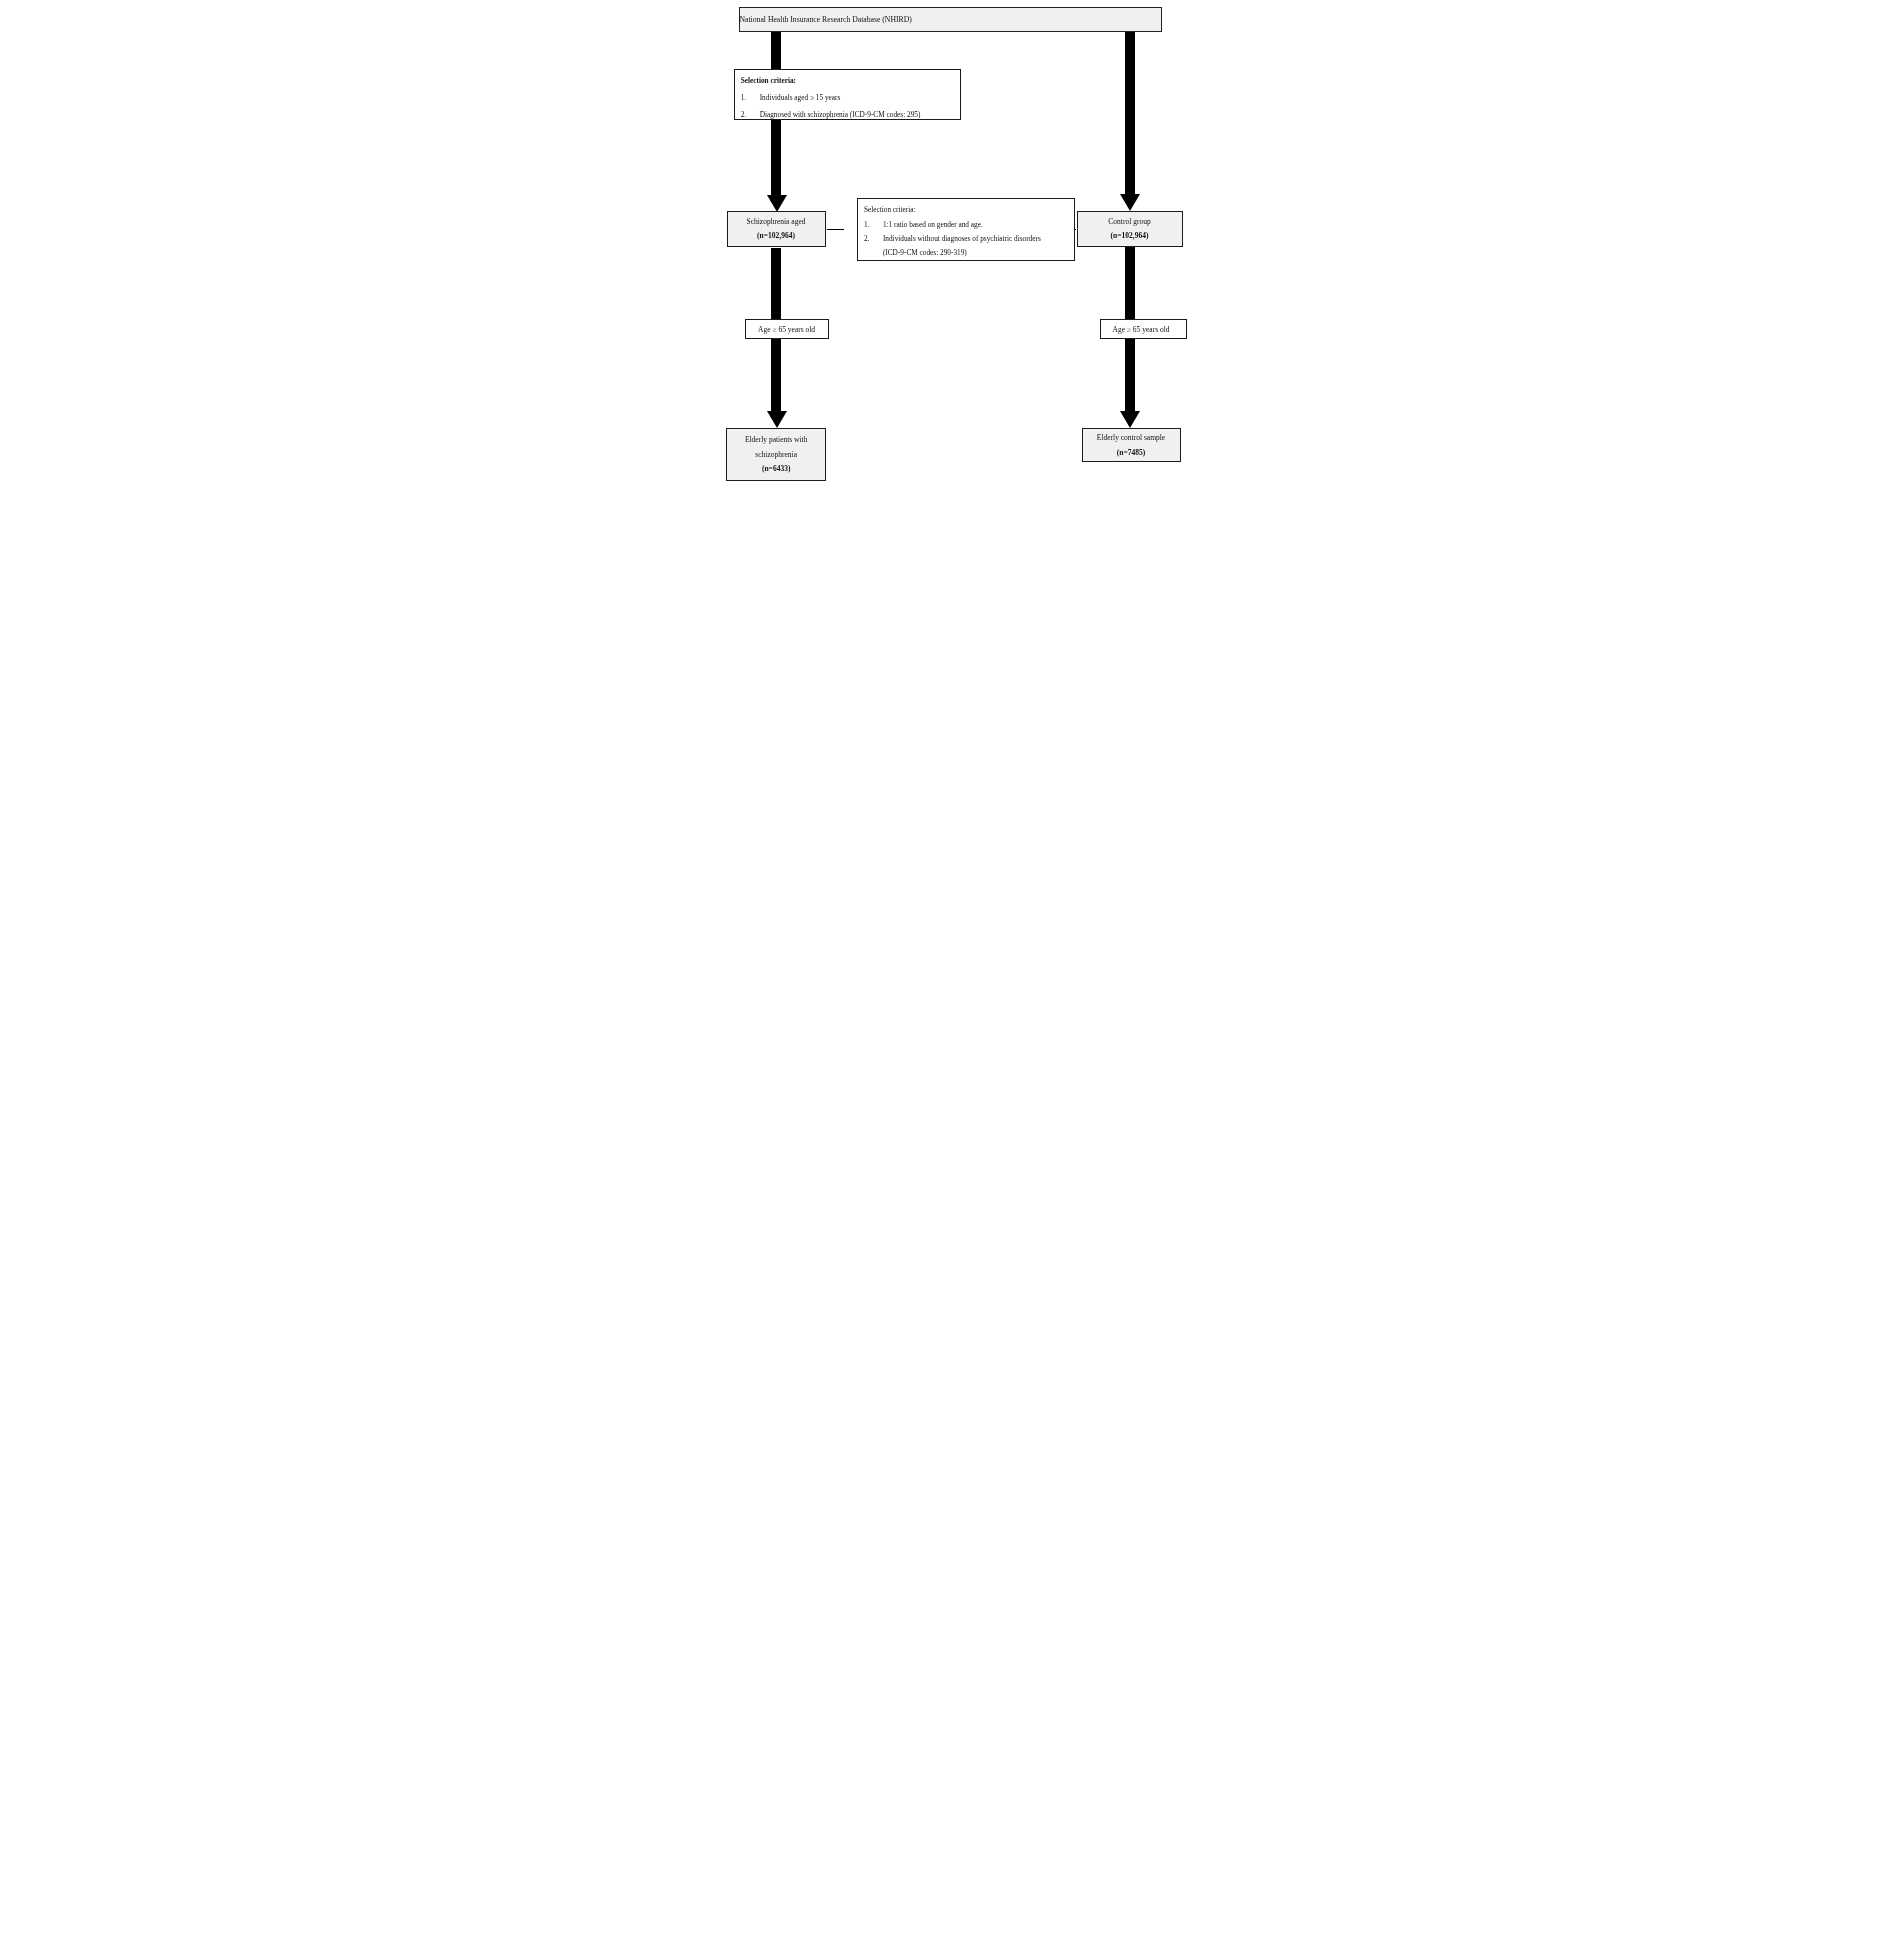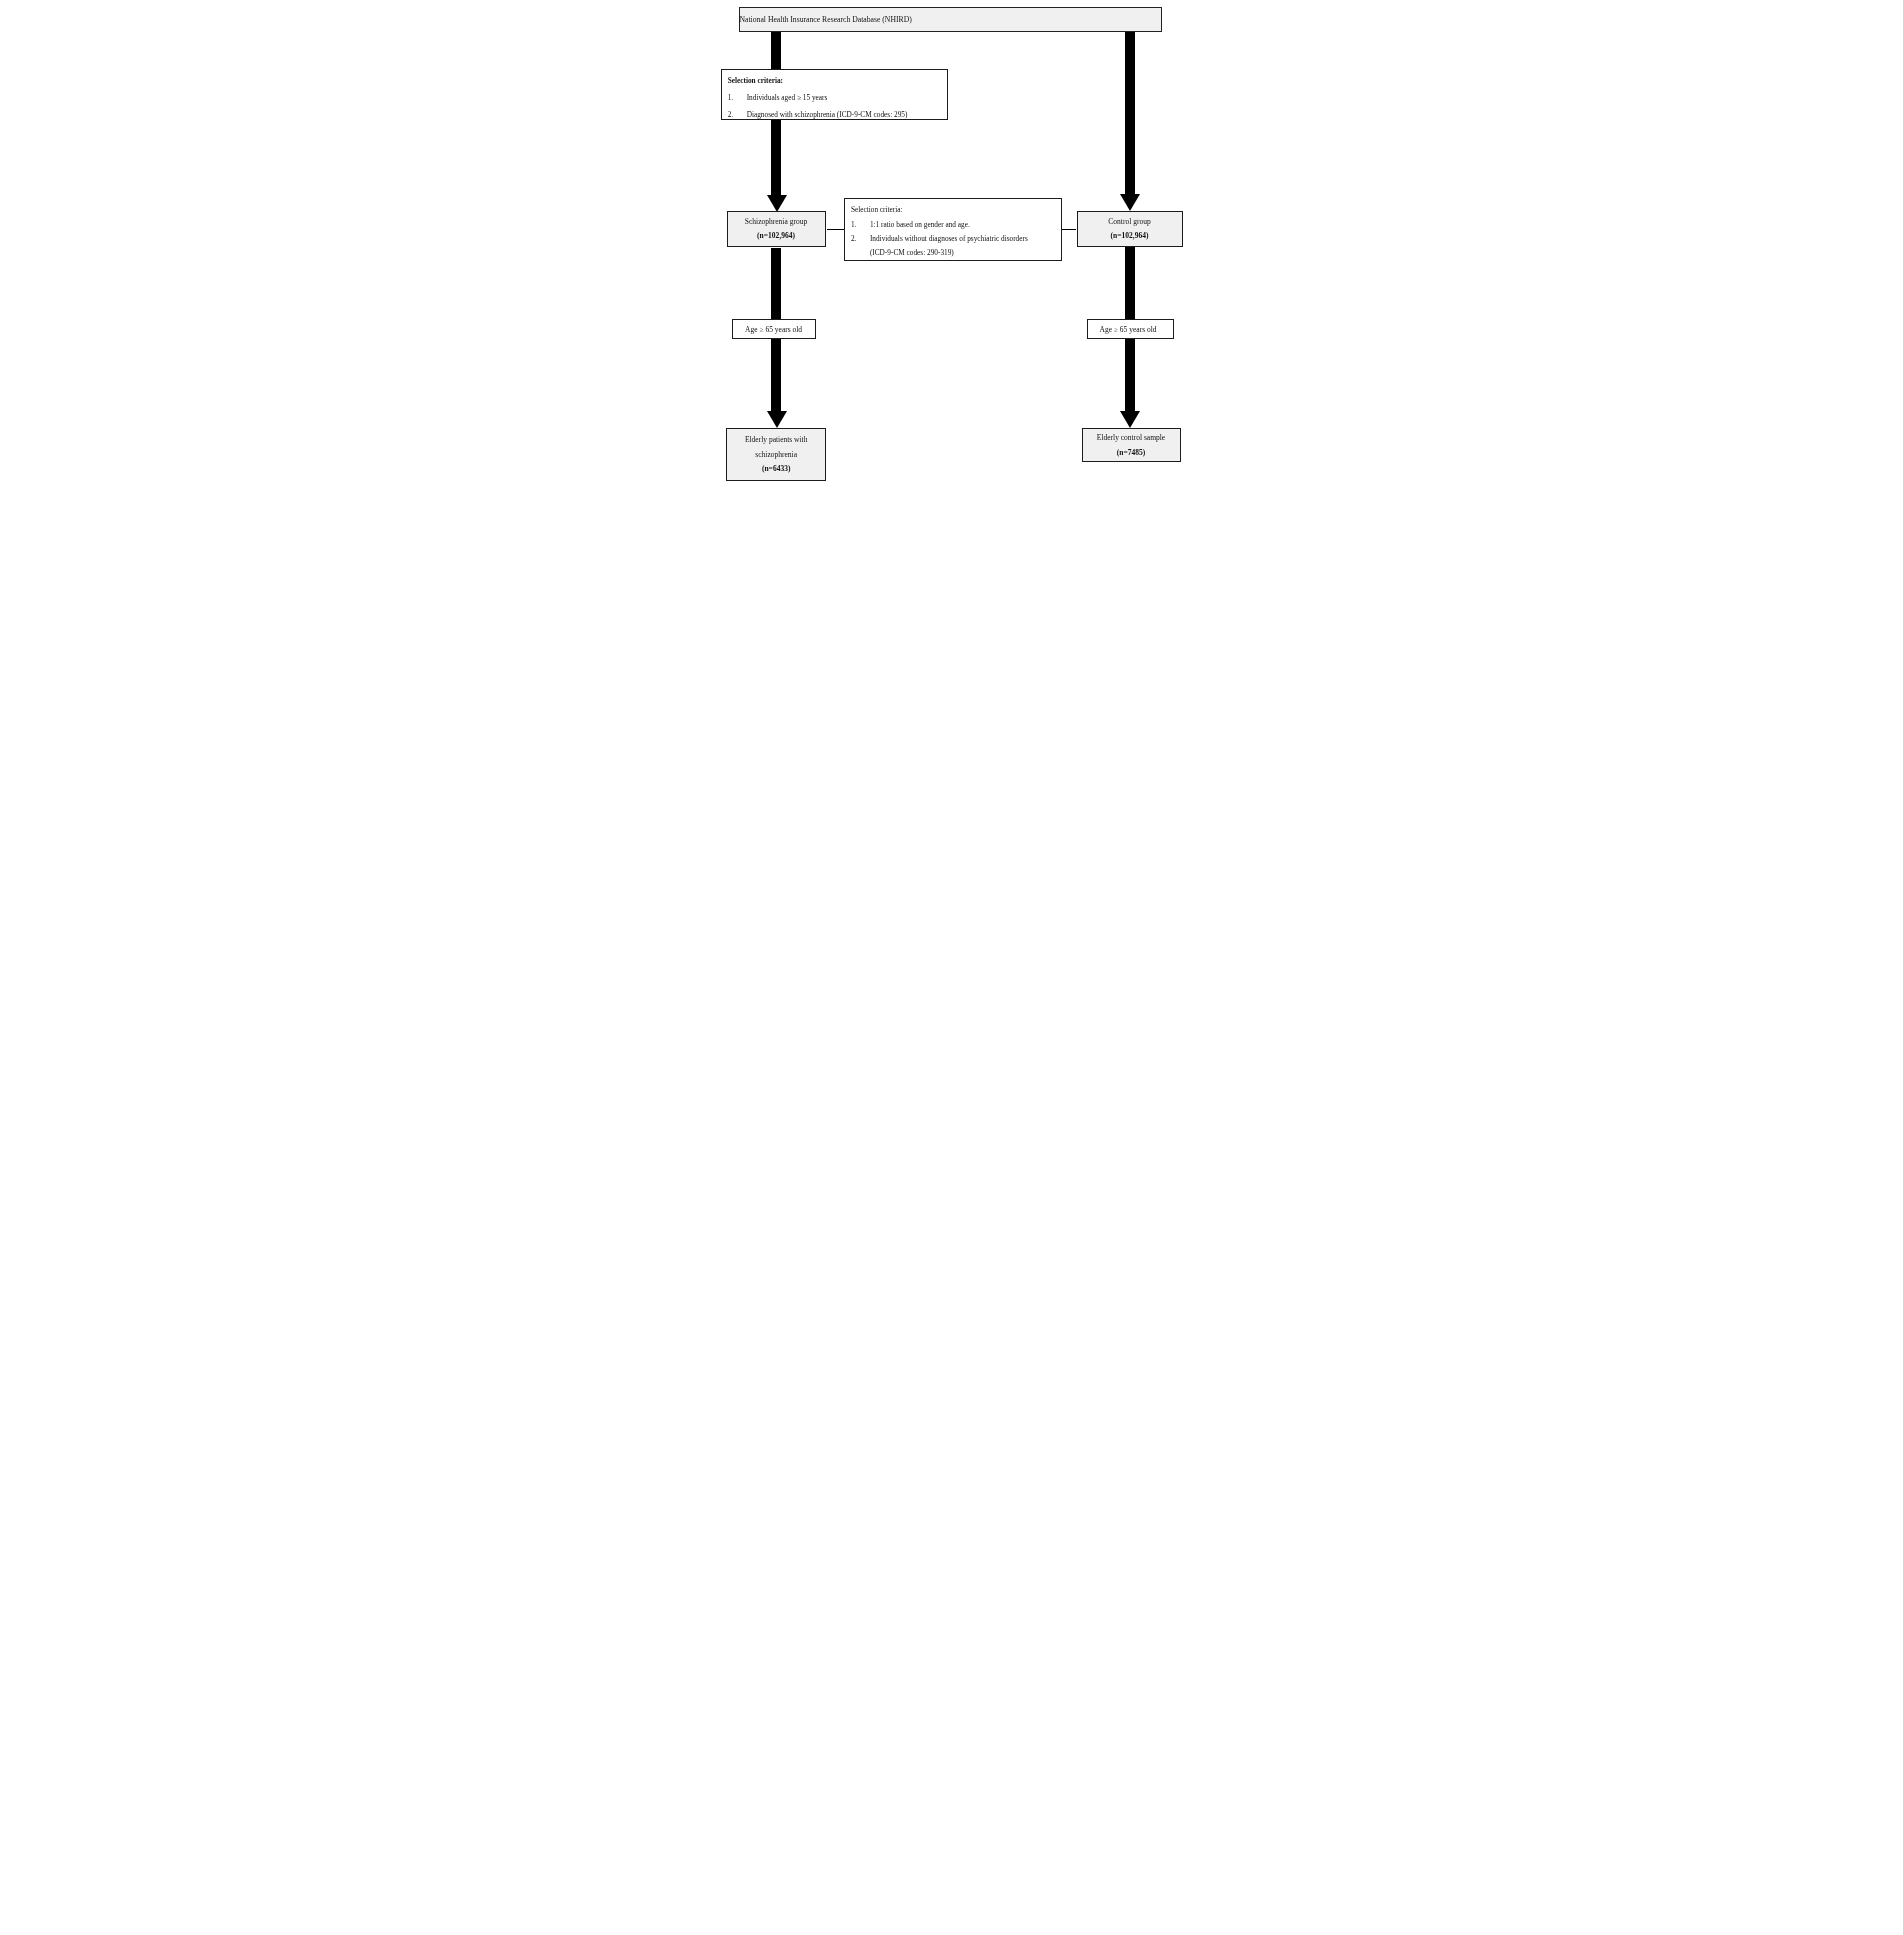--- a/index.html
+++ b/index.html
@@ -18,21 +18,21 @@
     overflow: hidden;
   }
   .box {
     position: absolute;
     box-sizing: border-box;
   }
   .fill-gray  { background: #f0f0f0; }
   .fill-white { background: #ffffff; }
   .b-thick  { border: 1.4px solid #222222; }
   .b-med    { border: 0.9px solid #1c1c1c; }
-  .b-thin   { border: 0.7px solid #1c1c1c; }
+  .b-thin   { border: 0.7px solid #1c1c1c; margin-left: 13px; }
 
   
   .shaft {
     position: absolute;
     width: 10.4px;
     background: #000000;
     z-index: 1;
   }
   .head {
     position: absolute;
@@ -147,21 +147,21 @@
       <span class="num">1.</span>
       <span class="itxt">Individuals aged ≥ 15 years</span>
     </div>
     <div class="crit-item">
       <span class="num">2.</span>
       <span class="itxt">Diagnosed with schizophrenia (ICD-9-CM codes: 295)</span>
     </div>
   </div>
 
   <div class="box group-box schizo-box fill-gray b-med">
-    <span>Schizophrenia group</span>
+    <span>Schizophrenia aged</span>
     <span class="bold">(n=102,964)</span>
   </div>
 
   <div class="box crit crit-mid fill-white b-thin">
     <div class="crit-title">Selection criteria:</div>
     <div class="crit-item">
       <span class="num">1.</span>
       <span class="itxt">1:1 ratio based on gender and age.</span>
     </div>
     <div class="crit-item">

